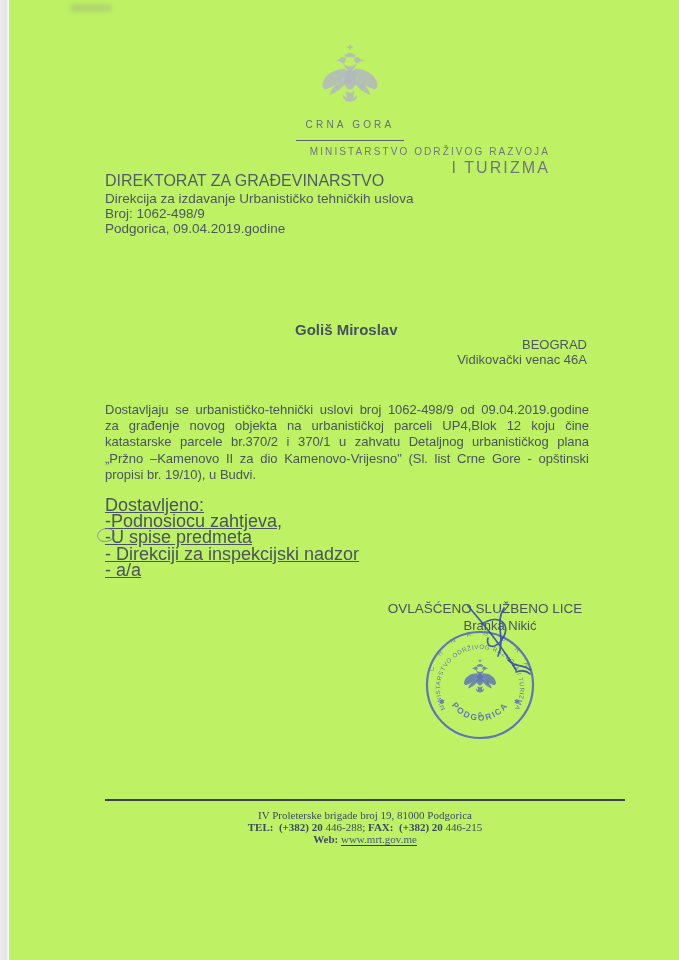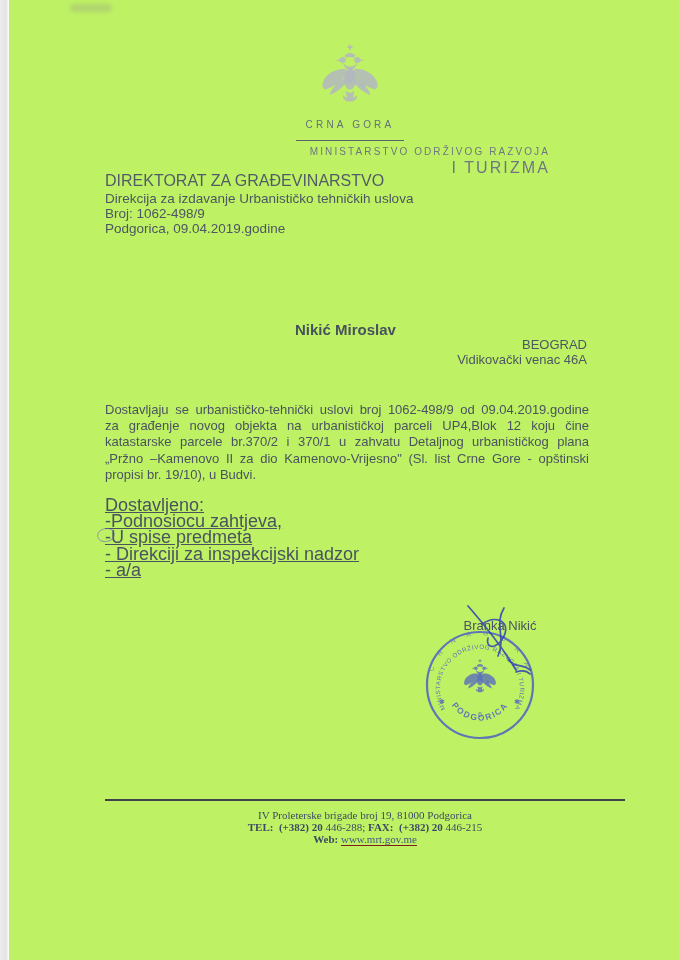--- a/index.html
+++ b/index.html
@@ -82,21 +82,21 @@
   <div class="abs country">CRNA GORA</div>
   <div class="abs divider"></div>
   <div class="abs ministry1">MINISTARSTVO ODRŽIVOG RAZVOJA</div>
   <div class="abs ministry2">I TURIZMA</div>
 
   <div class="abs directorate">DIREKTORAT ZA GRAĐEVINARSTVO</div>
   <div class="abs department">Direkcija za izdavanje Urbanističko tehničkih uslova</div>
   <div class="abs doc-number">Broj: 1062-498/9</div>
   <div class="abs place-date">Podgorica, 09.04.2019.godine</div>
 
-  <div class="abs recipient-name">Nikić Miroslav</div>
+  <div class="abs recipient-name">Goliš Miroslav</div>
   <div class="abs addr">
     <div>BEOGRAD</div>
     <div>Vidikovački venac 46A</div>
   </div>
 
   <div class="abs body-par">
     <div class="ln">Dostavljaju se urbanističko-tehnički uslovi broj 1062-498/9 od 09.04.2019.godine</div>
     <div class="ln">za građenje novog objekta na urbanističkoj parceli UP4,Blok 12 koju čine</div>
     <div class="ln">katastarske parcele br.370/2 i 370/1 u zahvatu Detaljnog urbanističkog plana</div>
     <div class="ln">„Pržno –Kamenovo II za dio Kamenovo-Vrijesno" (Sl. list Crne Gore - opštinski</div>
@@ -105,20 +105,21 @@
 
   <div class="abs dost">
     <div>Dostavljeno:</div>
     <div>-Podnosiocu zahtjeva,</div>
     <div>-U spise predmeta</div>
     <div>- Direkciji za inspekcijski nadzor</div>
     <div>- a/a</div>
   </div>
   <div class="abs pen-circle"></div>
 
+  <div class="abs sig-title">OVLAŠĆENO SLUŽBENO LICE</div>
   <div class="abs sig-name">Branka Nikić</div>
 
   <svg class="abs stamp-svg" viewBox="0 0 160 158" xmlns="http://www.w3.org/2000/svg" style="color:#4b5bc9;">
     <g opacity="0.82">
       <circle cx="72" cy="87" r="53" fill="none" stroke="#4b5bc9" stroke-width="2.2"></circle>
       <defs>
         <path id="ringArc" d="M 38 112 A 40 40 0 1 1 106 112"></path>
         <path id="outerArc" d="M 26 99  A 48 48 0 1 1 118 99"></path>
         <path id="botArc" d="M 40 100 A 34 34 0 0 0 104 100"></path>
       </defs>

